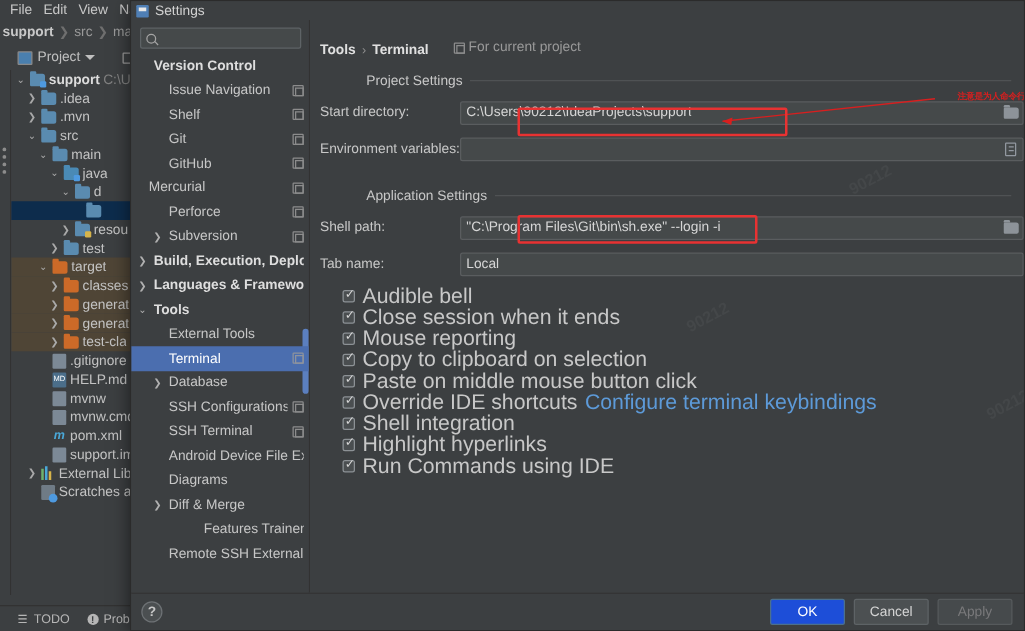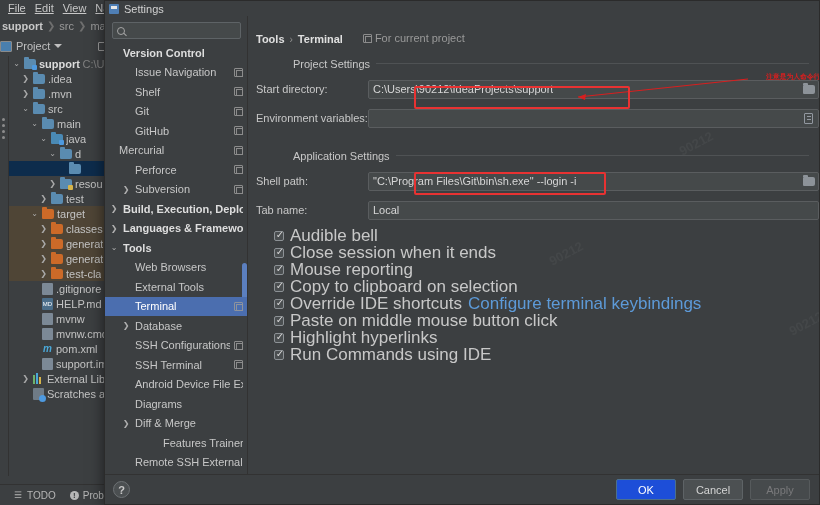--- a/index.html
+++ b/index.html
@@ -12,33 +12,33 @@
   #root { position: relative; width: 820px; height: 505px; }
 
   
   .ide { position: absolute; inset: 0; background: #3c3f41; }
 
   .ide-menubar {
     position: absolute; left: 0; top: 0; width: 820px; height: 16px;
     background: #3c3f41; color: #bbbbbb; font-size: 11px;
     display: flex; align-items: center; gap: 9px; padding-left: 8px;
   }
-  .ide-menubar .mi { color: #c8c8c8; text-decoration: underline; }
+  .ide-menubar .mi { color: #c8c8c8; }
 
   .ide-breadcrumb {
     position: absolute; left: 0; top: 17px; width: 110px; height: 17px;
     display: flex; align-items: center; gap: 4px;
     font-size: 11px; color: #9a9a9a; padding-left: 2px; white-space: nowrap;
   }
   .ide-breadcrumb .crumb-strong { color: #c9c9c9; font-weight: bold; }
   .ide-breadcrumb .sep { color: #6f6f6f; font-size: 10px; }
 
   .ide-toolwin-head {
     position: absolute; left: 0; top: 36px; width: 110px; height: 20px;
-    display: flex; align-items: center; gap: 4px; 
+    display: flex; align-items: center; gap: 4px; padding-left: 14px;
     font-size: 11px; color: #c0c0c0; background: #3c3f41;
   }
   .proj-icon {
     width: 12px; height: 11px; border: 1px solid #8a8a8a;
     background: #4a7fae; border-radius: 1px; flex: none;
   }
   .caret-dn {
     width: 0; height: 0; border-left: 4px solid transparent;
     border-right: 4px solid transparent; border-top: 4px solid #c0c0c0;
   }
@@ -583,24 +583,20 @@
             <div class="strow group" style="padding-left: 4px;">
               <span class="exp">❯</span>
               <span class="txt">Languages &amp; Frameworks</span>
             </div>
             <div class="strow group" style="padding-left: 4px;">
               <span class="exp">⌄</span>
               <span class="txt">Tools</span>
             </div>
             <div class="strow" style="padding-left: 16px;">
               <span class="exp none">·</span>
-              <span class="txt">Web Browsers</span>
-            </div>
-            <div class="strow" style="padding-left: 16px;">
-              <span class="exp none">·</span>
               <span class="txt">External Tools</span>
             </div>
             <div class="strow sel" style="padding-left: 16px;">
               <span class="exp none">·</span>
               <span class="txt">Terminal</span>
               <span class="proj-badge"></span>
             </div>
             <div class="strow" style="padding-left: 16px;">
               <span class="exp">❯</span>
               <span class="txt">Database</span>
@@ -710,26 +706,30 @@
             <div class="cbrow">
               <span class="cb checked"></span>
               <span>Mouse reporting</span>
             </div>
             <div class="cbrow">
               <span class="cb checked"></span>
               <span>Copy to clipboard on selection</span>
             </div>
             <div class="cbrow">
               <span class="cb checked"></span>
+              <span>Paste on middle mouse button click</span>
+            </div>
+            <div class="cbrow">
+              <span class="cb checked"></span>
               <span>Override IDE shortcuts</span>
               <span class="cb-link">Configure terminal keybindings</span>
             </div>
             <div class="cbrow">
               <span class="cb checked"></span>
-              <span>Paste on middle mouse button click</span>
+              <span>Shell integration</span>
             </div>
             <div class="cbrow">
               <span class="cb checked"></span>
               <span>Highlight hyperlinks</span>
             </div>
             <div class="cbrow">
               <span class="cb checked"></span>
               <span>Run Commands using IDE</span>
             </div>
           </div>

